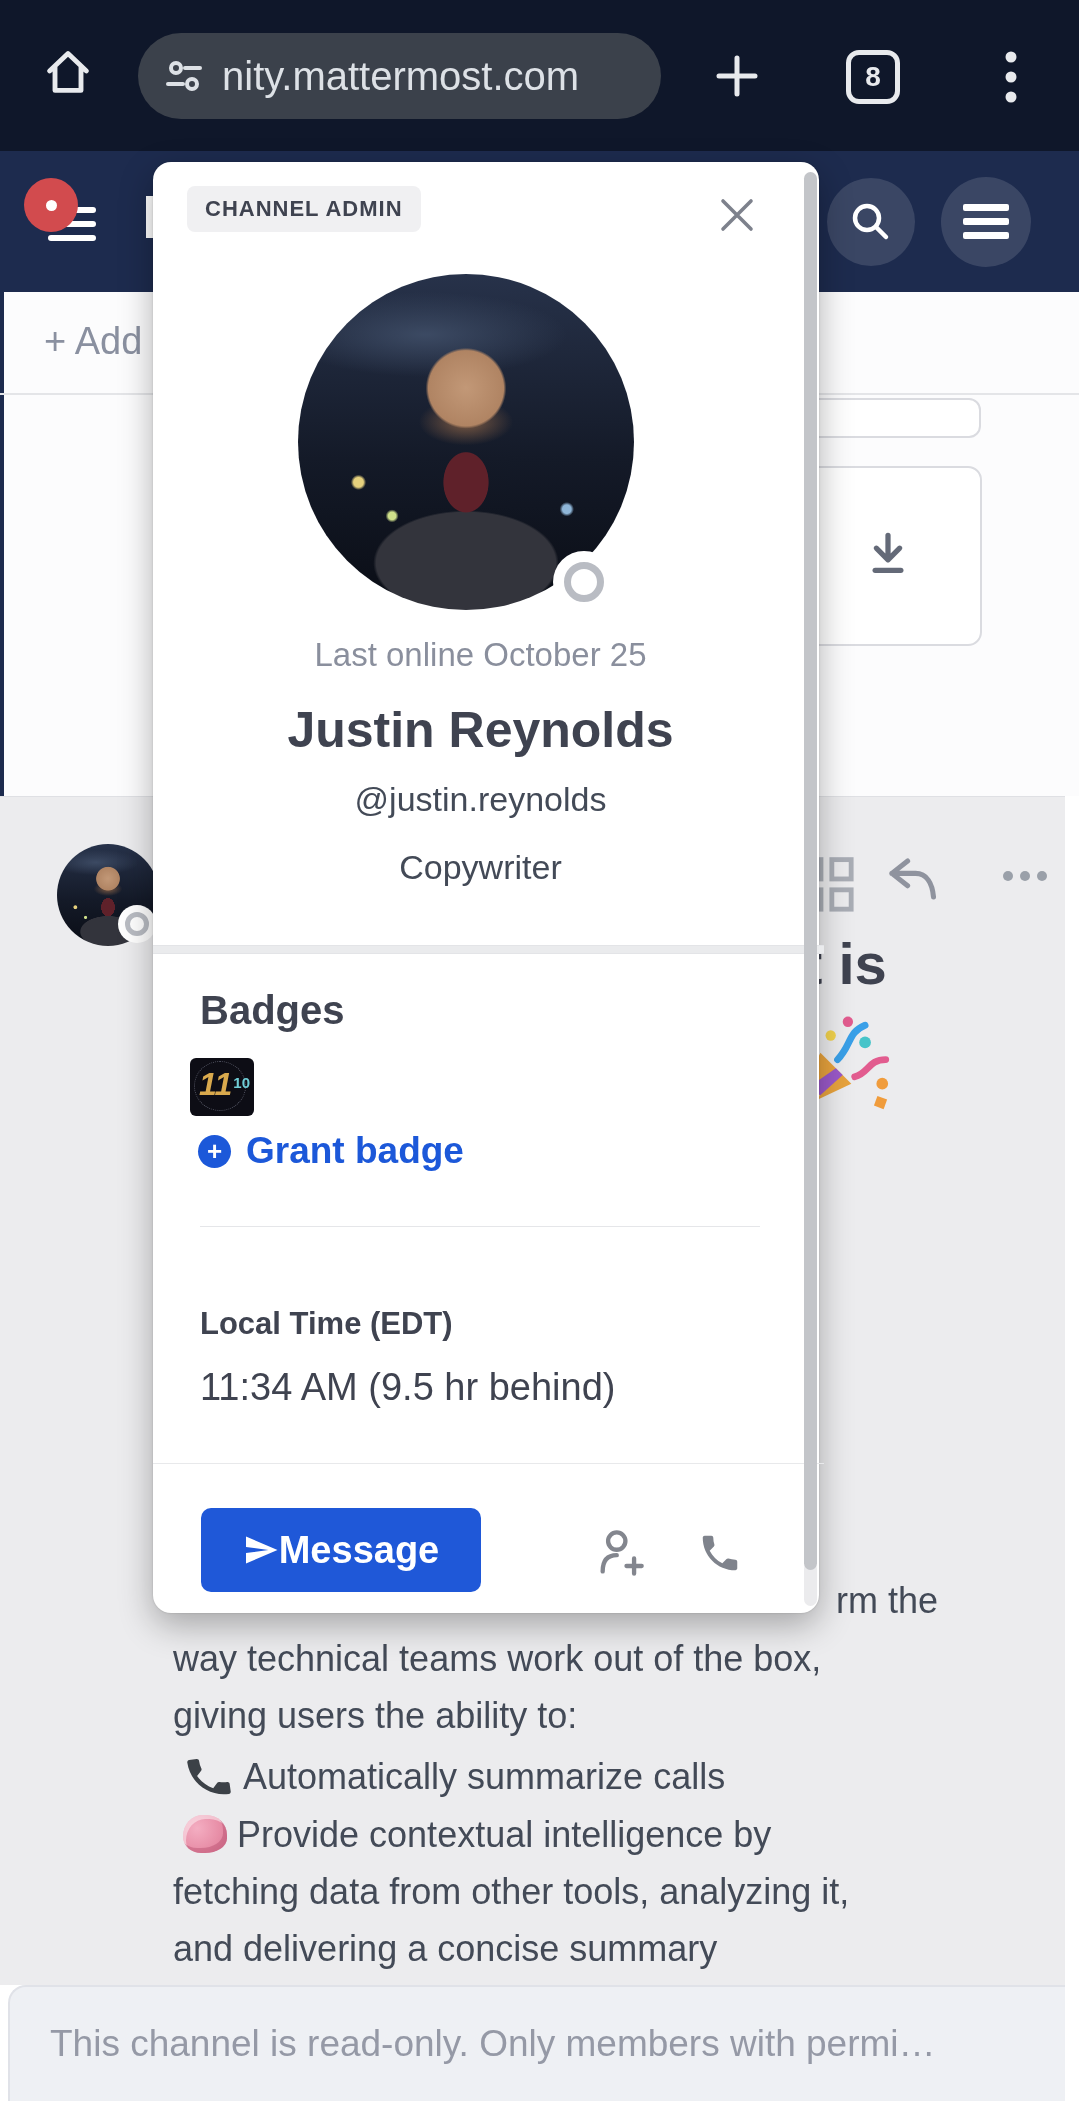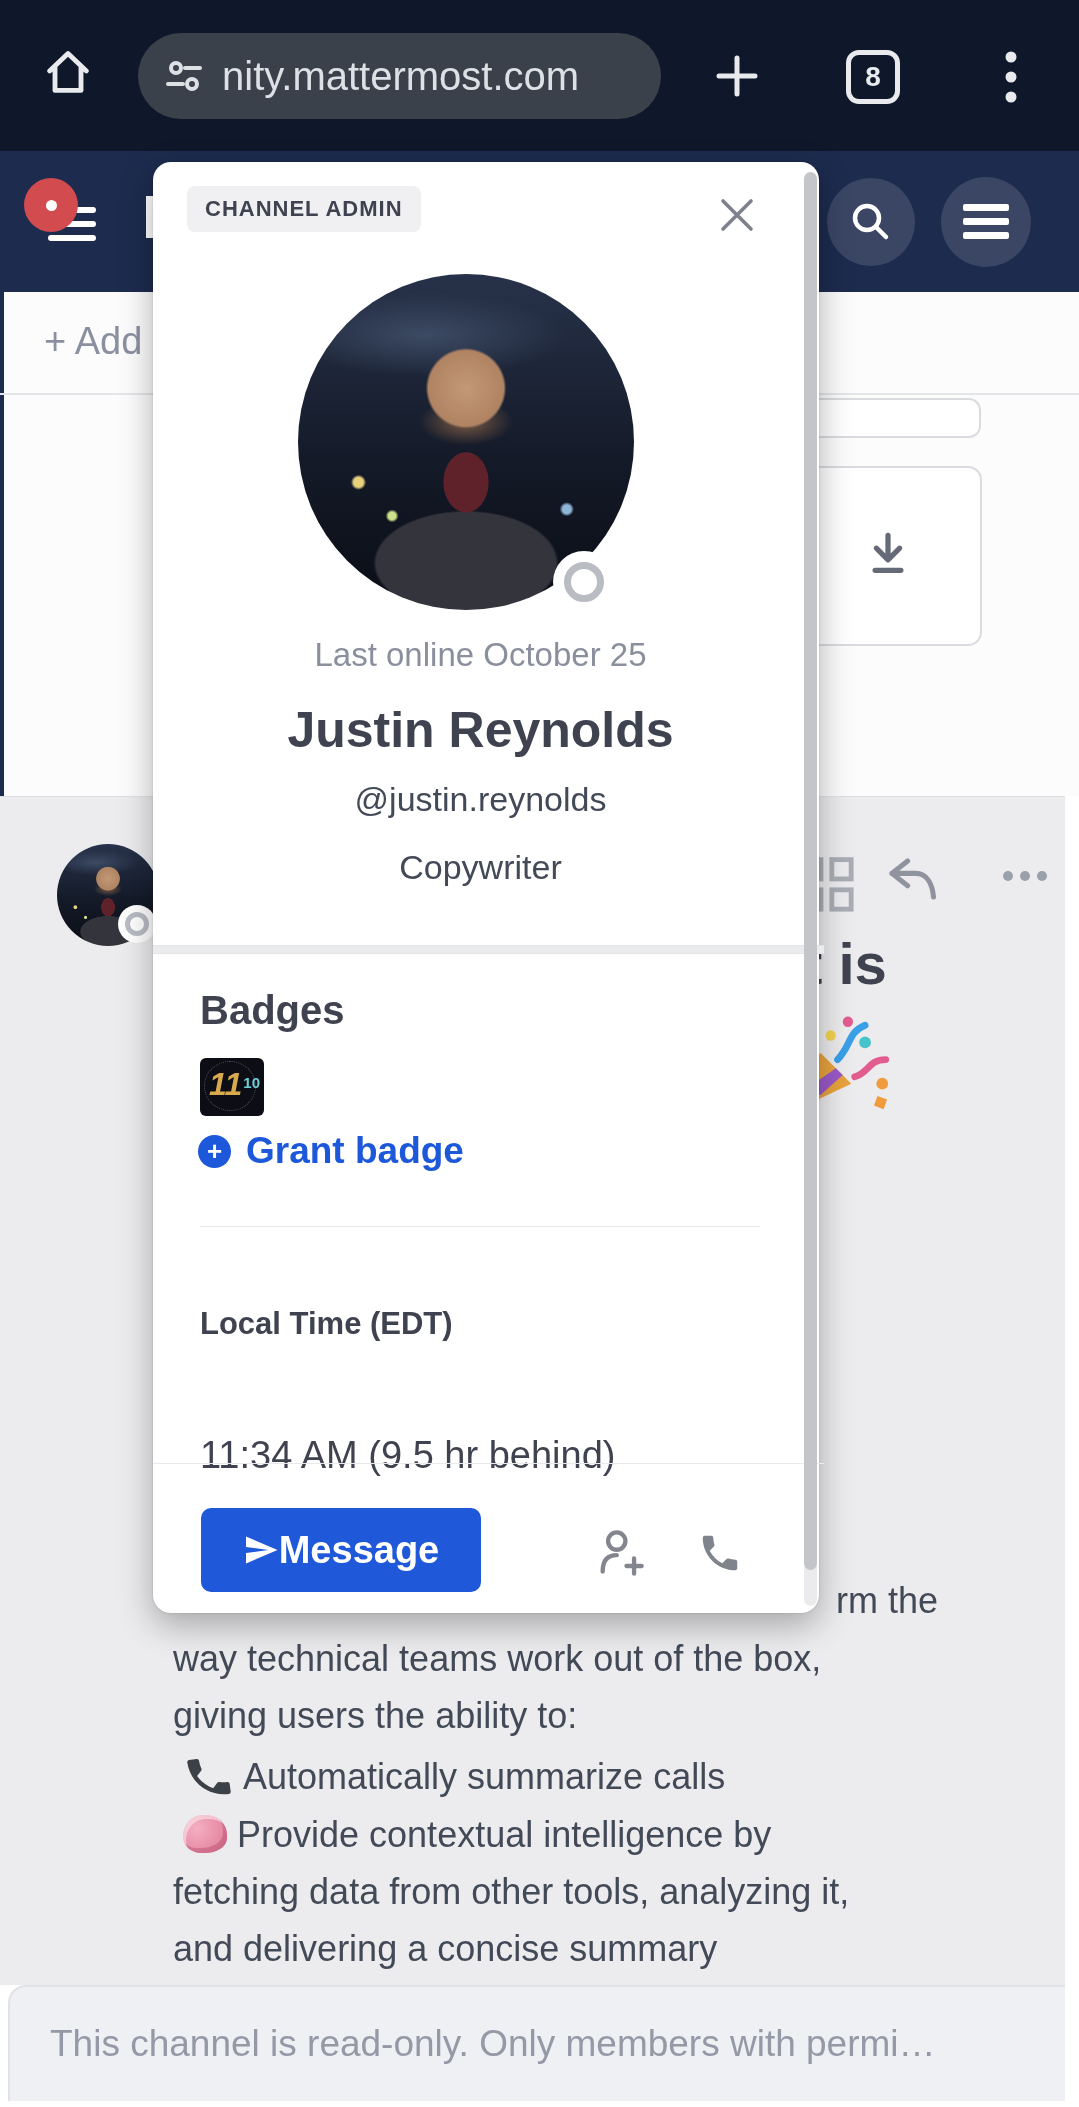--- a/index.html
+++ b/index.html
@@ -72,31 +72,31 @@
   .role-chip{left:34px;top:24px;background:#f0f0f2;border-radius:8px;padding:10px 18px;
              font-size:22px;font-weight:600;letter-spacing:1px;color:#3f4350;}
   .center-txt{left:0;width:655px;text-align:center;}
   .last-online{top:474px;font-size:33px;color:#8a8f9d;}
   .profile-name{top:532px;font-size:50px;font-weight:700;color:#3f4350;margin-top:7px;}
   .profile-username{top:618px;font-size:34px;color:#434a57;}
   .profile-position{top:686px;font-size:34px;color:#434a57;}
   .section-gap{left:0;top:783px;width:671px;height:9px;background:#eaebed;
                border-top:1px solid #e3e4e7;border-bottom:1px solid #e3e4e7;}
   .badges-title{left:47px;top:826px;font-size:40px;font-weight:600;color:#3f4350;}
-  .badge-tile{left:47px;top:896px;width:64px;height:58px;background:#0d0d15;border-radius:6px;overflow:hidden;}
+  .badge-tile{left:37px;top:896px;width:64px;height:58px;background:#0d0d15;border-radius:6px;overflow:hidden;}
   .badge-tile .ring{position:absolute;left:4px;top:3px;width:52px;height:50px;border:1px dotted #565866;border-radius:50%;}
   .badge-big{position:absolute;left:9px;top:8px;font-size:32px;font-weight:700;font-style:italic;color:#d9a94d;}
   .badge-small{position:absolute;right:4px;top:16px;font-size:15px;font-weight:700;color:#6fcdd6;}
   .grant-row{left:45px;top:968px;display:flex;align-items:center;gap:15px;}
   .plus-circle{width:33px;height:33px;border-radius:50%;background:#1c58d9;color:#fff;
                display:flex;align-items:center;justify-content:center;font-size:26px;font-weight:700;line-height:1;}
   .grant-label{font-size:37px;font-weight:600;color:#1c58d9;}
   .divider1{left:47px;top:1064px;width:560px;height:1px;background:#e5e6e9;}
   .lt-label{left:47px;top:1144px;font-size:31px;font-weight:700;color:#3f4350;}
-  .lt-value{left:47px;top:1272px;font-size:38px;color:#3f4350;}
+  .lt-value{left:47px;top:1204px;font-size:38px;color:#3f4350;}
   .footer-divider{left:0;top:1301px;width:671px;height:1px;background:#e8e9eb;}
   .message-btn{left:48px;top:1346px;width:280px;height:84px;border-radius:10px;background:#1f58d8;border:none;
                display:flex;align-items:center;justify-content:center;cursor:pointer;}
   .message-btn span{font-size:38px;font-weight:600;color:#fff;}
   .icon-btn{background:none;border:none;padding:0;cursor:pointer;}
   .scroll-track{left:651px;top:1400px;width:13px;height:44px;border-radius:7px;background:#ebebed;}
   .scroll-thumb{left:651px;top:10px;width:13px;height:1398px;border-radius:7px;background:#c3c5c9;}
 </style>
 </head>
 <body>

